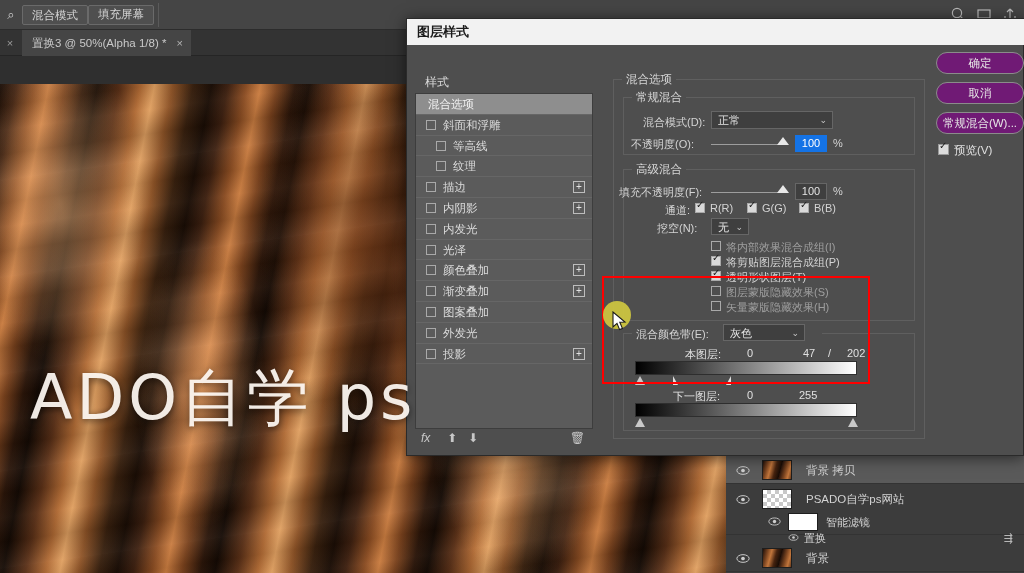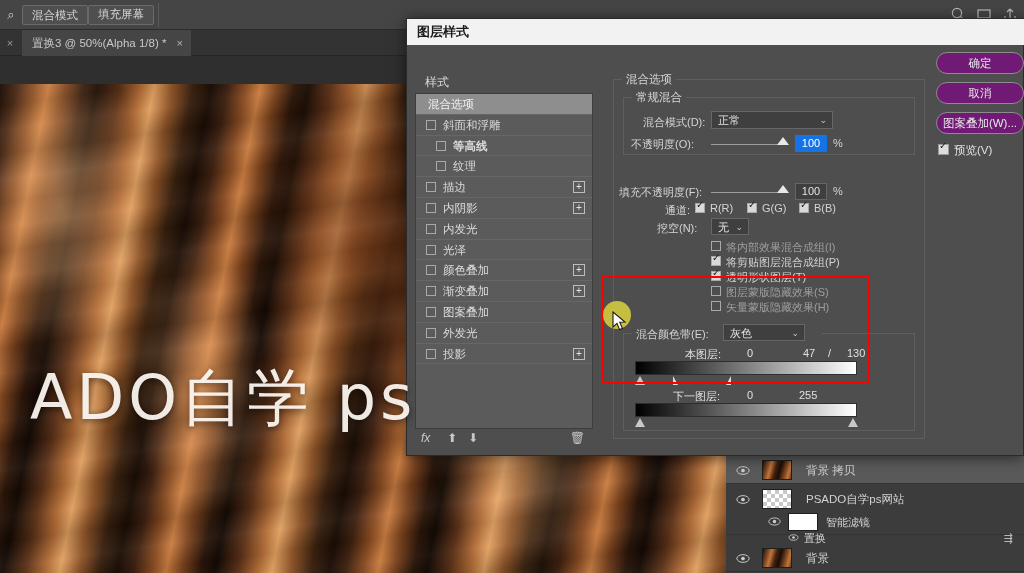--- a/index.html
+++ b/index.html
@@ -406,21 +406,21 @@
             <span class="si-label" style="left:12px;">混合选项</span>
           </div>
 
           <div class="style-item">
             <span class="cb" style="left:10px;"></span>
             <span class="si-label" style="left:27px;">斜面和浮雕</span>
           </div>
 
           <div class="style-item">
             <span class="cb" style="left:20px;"></span>
-            <span class="si-label" style="left:37px;font-weight:bold;">等高线</span>
+            <span class="si-label" style="left:37px;">等高线</span>
           </div>
 
           <div class="style-item">
             <span class="cb" style="left:20px;"></span>
             <span class="si-label" style="left:37px;">纹理</span>
           </div>
 
           <div class="style-item">
             <span class="cb" style="left:10px;"></span>
             <span class="si-label" style="left:27px;">描边</span>
@@ -494,20 +494,23 @@
           <span>正常</span>
           <span class="chev">⌄</span>
         </div>
 
         <span class="lbl" style="left:24px;top:66px;">不透明度(O):</span>
         <div class="sliderline" style="left:104px;top:73px;width:76px;"></div>
         <div class="slider-thumb" style="left:170px;top:66px;"></div>
         <div class="numbox focus" style="left:188px;top:64px;width:32px;height:17px;">100</div>
         <span class="pct" style="left:226px;top:66px;">%</span>
 
+        <div class="fieldset" style="left:16px;top:98px;width:292px;height:152px;">
+          <span class="fs-legend">高级混合</span>
+        </div>
 
         <span class="lbl" style="left:12px;top:114px;">填充不透明度(F):</span>
         <div class="sliderline" style="left:104px;top:121px;width:76px;"></div>
         <div class="slider-thumb" style="left:170px;top:114px;"></div>
         <div class="numbox" style="left:188px;top:112px;width:32px;height:17px;">100</div>
         <span class="pct" style="left:226px;top:114px;">%</span>
 
         <span class="lbl" style="left:58px;top:132px;">通道:</span>
         <div class="cbrow" style="left:88px;top:131px;">
           <span class="cbx on"></span>
@@ -555,21 +558,21 @@
         <span class="lbl" style="left:26px;top:256px;background:#4e4e4e;padding:0 3px;">混合颜色带(E):</span>
         <div class="select" style="left:116px;top:253px;width:82px;height:17px;">
           <span>灰色</span>
           <span class="chev">⌄</span>
         </div>
 
         <span class="bi-val" style="left:78px;top:276px;">本图层:</span>
         <span class="bi-val" style="left:140px;top:276px;">0</span>
         <span class="bi-val" style="left:196px;top:276px;">47</span>
         <span class="bi-val" style="left:221px;top:276px;">/</span>
-        <span class="bi-val" style="left:240px;top:276px;">130</span>
+        <span class="bi-val" style="left:240px;top:276px;">202</span>
 
         <div class="grad-bar" style="left:28px;top:290px;width:222px;"></div>
         <div class="knob-left" style="left:28px;top:305px;"></div>
         <div class="knob-half-l" style="left:66px;top:305px;"></div>
         <div class="knob-half-r" style="left:119px;top:305px;"></div>
 
         <span class="bi-val" style="left:66px;top:318px;">下一图层:</span>
         <span class="bi-val" style="left:140px;top:318px;">0</span>
         <span class="bi-val" style="left:192px;top:318px;">255</span>
 
@@ -584,20 +587,20 @@
   <div class="blendif-hl"></div>
 
   <div class="yellow-dot"></div>
   <svg class="cursor" width="16" height="22" viewBox="0 0 16 22">
     <path d="M1 1 L1 16 L5 12.4 L7.6 18.6 L10.4 17.4 L7.8 11.3 L13 11 Z" fill="#ffffff" stroke="#1a1a1a" stroke-width="1.1"></path>
   </svg>
 
   <div class="dlg-buttons">
     <div class="dlg-btn">确定</div>
     <div class="dlg-btn">取消</div>
-    <div class="dlg-btn">图案叠加(W)...</div>
+    <div class="dlg-btn">常规混合(W)...</div>
     <div class="preview-row">
       <span class="pcb"></span>
       <span>预览(V)</span>
     </div>
   </div>
 
 </div>
 
 </body></html>

